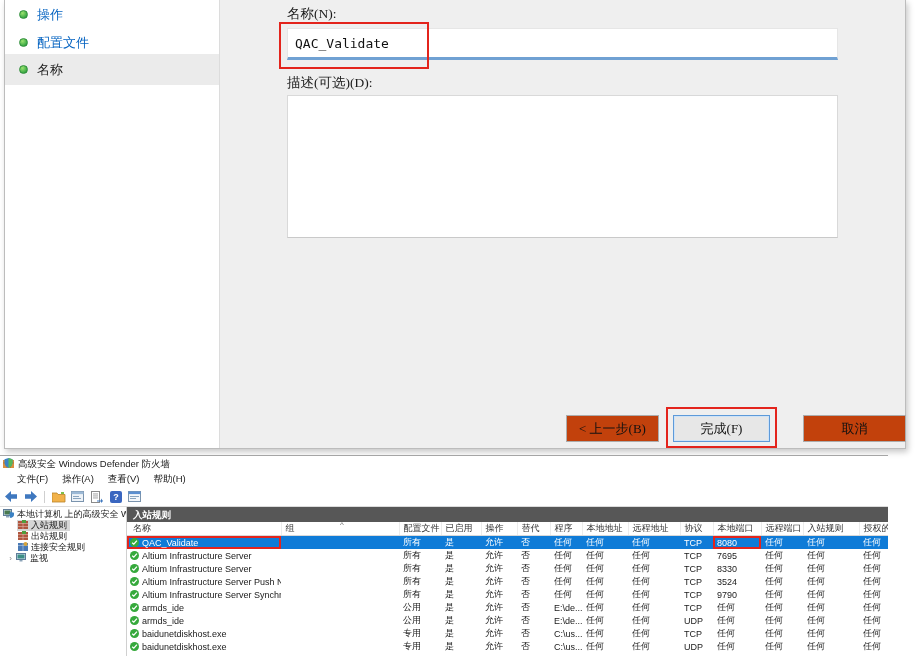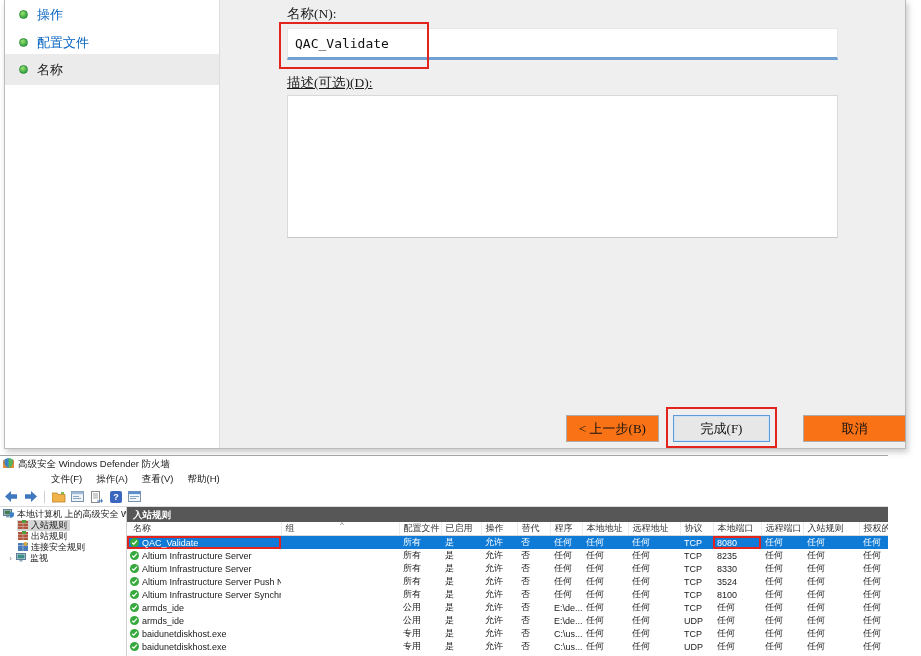--- a/index.html
+++ b/index.html
@@ -17,44 +17,44 @@
   .wz-step.s2 { top:28px; }
   .wz-step.s3 { top:54px; height:31px; background:#ebebeb; color:#1c1c1c; }
   .wz-step.link { color:#0563c1; }
   .bullet { width:9px; height:9px; border-radius:50%; margin-right:9px; flex:0 0 auto;
             background:radial-gradient(circle at 35% 30%, #9be36f 0%, #3aa845 70%, #2c8a37 100%);
             border:1px solid #2f8f3a; }
   .wz-content { position:absolute; left:216px; top:0; right:0; bottom:0; }
   .field-label { position:absolute; left:66px; font-family:"Liberation Serif","DejaVu Serif",serif;
                  font-size:13.5px; color:#1a1a1a; }
   .fl-name { top:5px; }
-  .fl-desc { top:74px;text-decoration:underline; }
+  .fl-desc { top:74px; }
   .name-input { position:absolute; left:66px; top:28px; width:551px; height:32px; background:#fff;
                 border:1px solid #e6e6e6; border-bottom:3px solid #70a1d3;
                 font-family:"DejaVu Sans Mono","Liberation Mono",monospace; font-size:13px; color:#111;
                 padding:0 4px 0 7px; outline:none; }
   .desc-input { position:absolute; left:66px; top:95px; width:551px; height:143px; background:#fff;
                 border:1px solid #d9d9d9; border-bottom:1px solid #c9c9c9; resize:none; outline:none;
                 font-family:"Liberation Serif","DejaVu Serif",serif; font-size:13px; }
   .red-box { position:absolute; border:2px solid #e3241c; pointer-events:none; z-index:5; }
   .box-name   { left:58px;  top:22px;  width:150px; height:47px; }
   .box-finish { left:445px; top:407px; width:111px; height:41px; }
-  .wz-btn { position:absolute; top:415px; height:27px; background:#f97316; border:1px solid #acacac;
+  .wz-btn { position:absolute; top:415px; height:27px; background:#c2410c; border:1px solid #acacac;
             font-family:"Liberation Serif","DejaVu Serif",serif; font-size:13px; color:#111; cursor:default; }
   .btn-back   { left:345px; width:93px; }
   .btn-finish { left:452px; width:97px; border:1px solid #5e9ad9; box-shadow:inset 0 0 0 1px #cfe3f7; background:#e7e7e7; }
   .btn-cancel { left:582px; width:103px; }
 
   
   .mmc { position:absolute; left:0; top:455px; width:888px; height:201px; background:#fff;
          border-top:1px solid #a5a5a5; color:#1a1a1a; }
   .titlebar { height:16px; display:flex; align-items:center; gap:4px; padding-left:3px; font-size:9.5px; }
   .menubar { height:15px; display:flex; align-items:center; font-size:9.5px; }
   .menu-item { padding:0 7px; }
-  .menu-item:first-child { padding-left:8px;margin-left:43px; }
+  .menu-item:first-child { padding-left:17px; }
   .toolbar { height:20px; display:flex; align-items:center; gap:2px; padding-left:3px;
              border-bottom:1px solid #dcdcdc; }
   .tb-icon { width:17px; height:15px; display:flex; align-items:center; justify-content:center; }
   .tb-sep { width:1px; height:12px; background:#cfcfcf; margin:0 3px; }
   .mmc-main { display:flex; height:149px; }
   .tree { width:127px; flex:0 0 127px; border-right:1px solid #d0d0d0; overflow:hidden; padding-top:2px;
           font-size:9px; }
   .tree-row { height:11px; display:flex; align-items:center; white-space:nowrap; overflow:hidden; }
   .tree-indent { padding-left:17px; }
   .tree-item { display:inline-flex; align-items:center; gap:3px; padding:0 3px 0 1px; height:11px; }
@@ -322,21 +322,21 @@
                     </svg></span><span>Altium Infrastructure Server</span></td>
                 <td></td>
                 <td>所有</td>
                 <td>是</td>
                 <td>允许</td>
                 <td>否</td>
                 <td>任何</td>
                 <td>任何</td>
                 <td>任何</td>
                 <td>TCP</td>
-                <td>8235</td>
+                <td>7695</td>
                 <td>任何</td>
                 <td>任何</td>
                 <td>任何</td>
               </tr>
               <tr>
                 <td><span class="check-icon"><svg width="9" height="9" viewBox="0 0 10 10">
                       <circle cx="5" cy="5" r="5" fill="#36a93c"></circle>
                       <path d="M2.4 5.3 L4.2 6.9 L7.7 2.9" stroke="#fff" stroke-width="1.4" fill="none"></path>
                     </svg></span><span>Altium Infrastructure Server</span></td>
                 <td></td>
@@ -379,21 +379,21 @@
                     </svg></span><span>Altium Infrastructure Server Synchroniz...</span></td>
                 <td></td>
                 <td>所有</td>
                 <td>是</td>
                 <td>允许</td>
                 <td>否</td>
                 <td>任何</td>
                 <td>任何</td>
                 <td>任何</td>
                 <td>TCP</td>
-                <td>8100</td>
+                <td>9790</td>
                 <td>任何</td>
                 <td>任何</td>
                 <td>任何</td>
               </tr>
               <tr>
                 <td><span class="check-icon"><svg width="9" height="9" viewBox="0 0 10 10">
                       <circle cx="5" cy="5" r="5" fill="#36a93c"></circle>
                       <path d="M2.4 5.3 L4.2 6.9 L7.7 2.9" stroke="#fff" stroke-width="1.4" fill="none"></path>
                     </svg></span><span>armds_ide</span></td>
                 <td></td>

